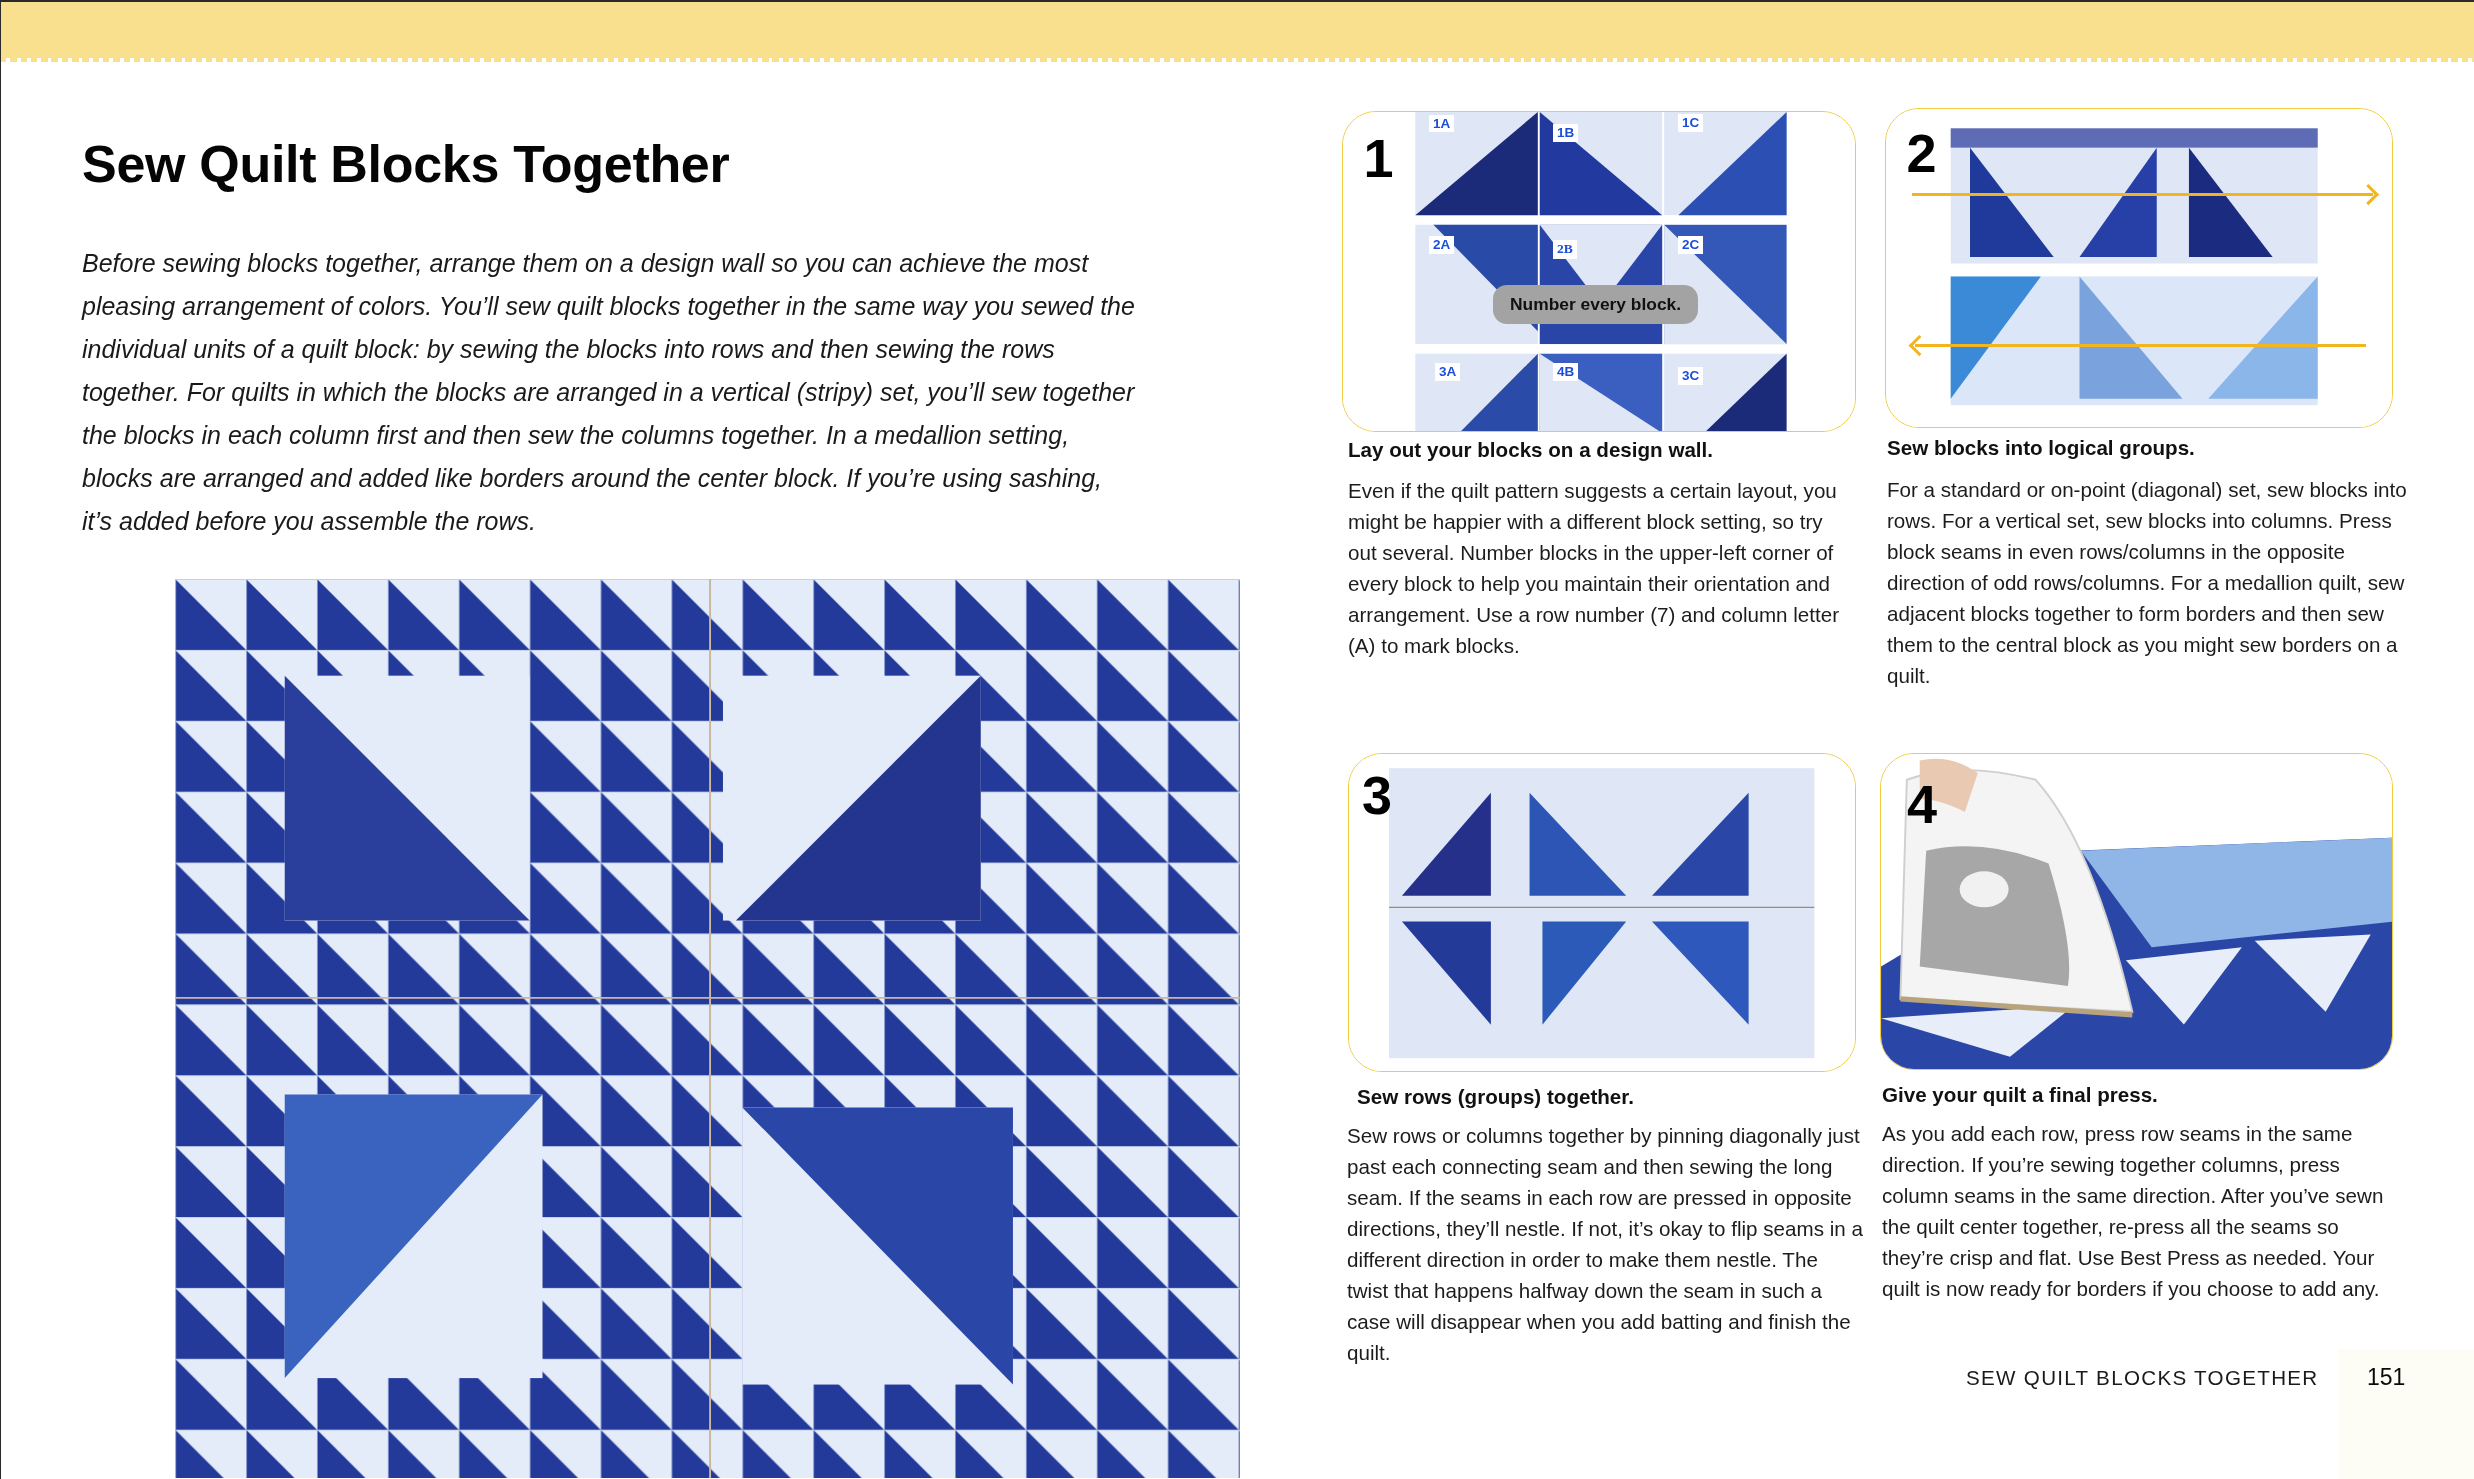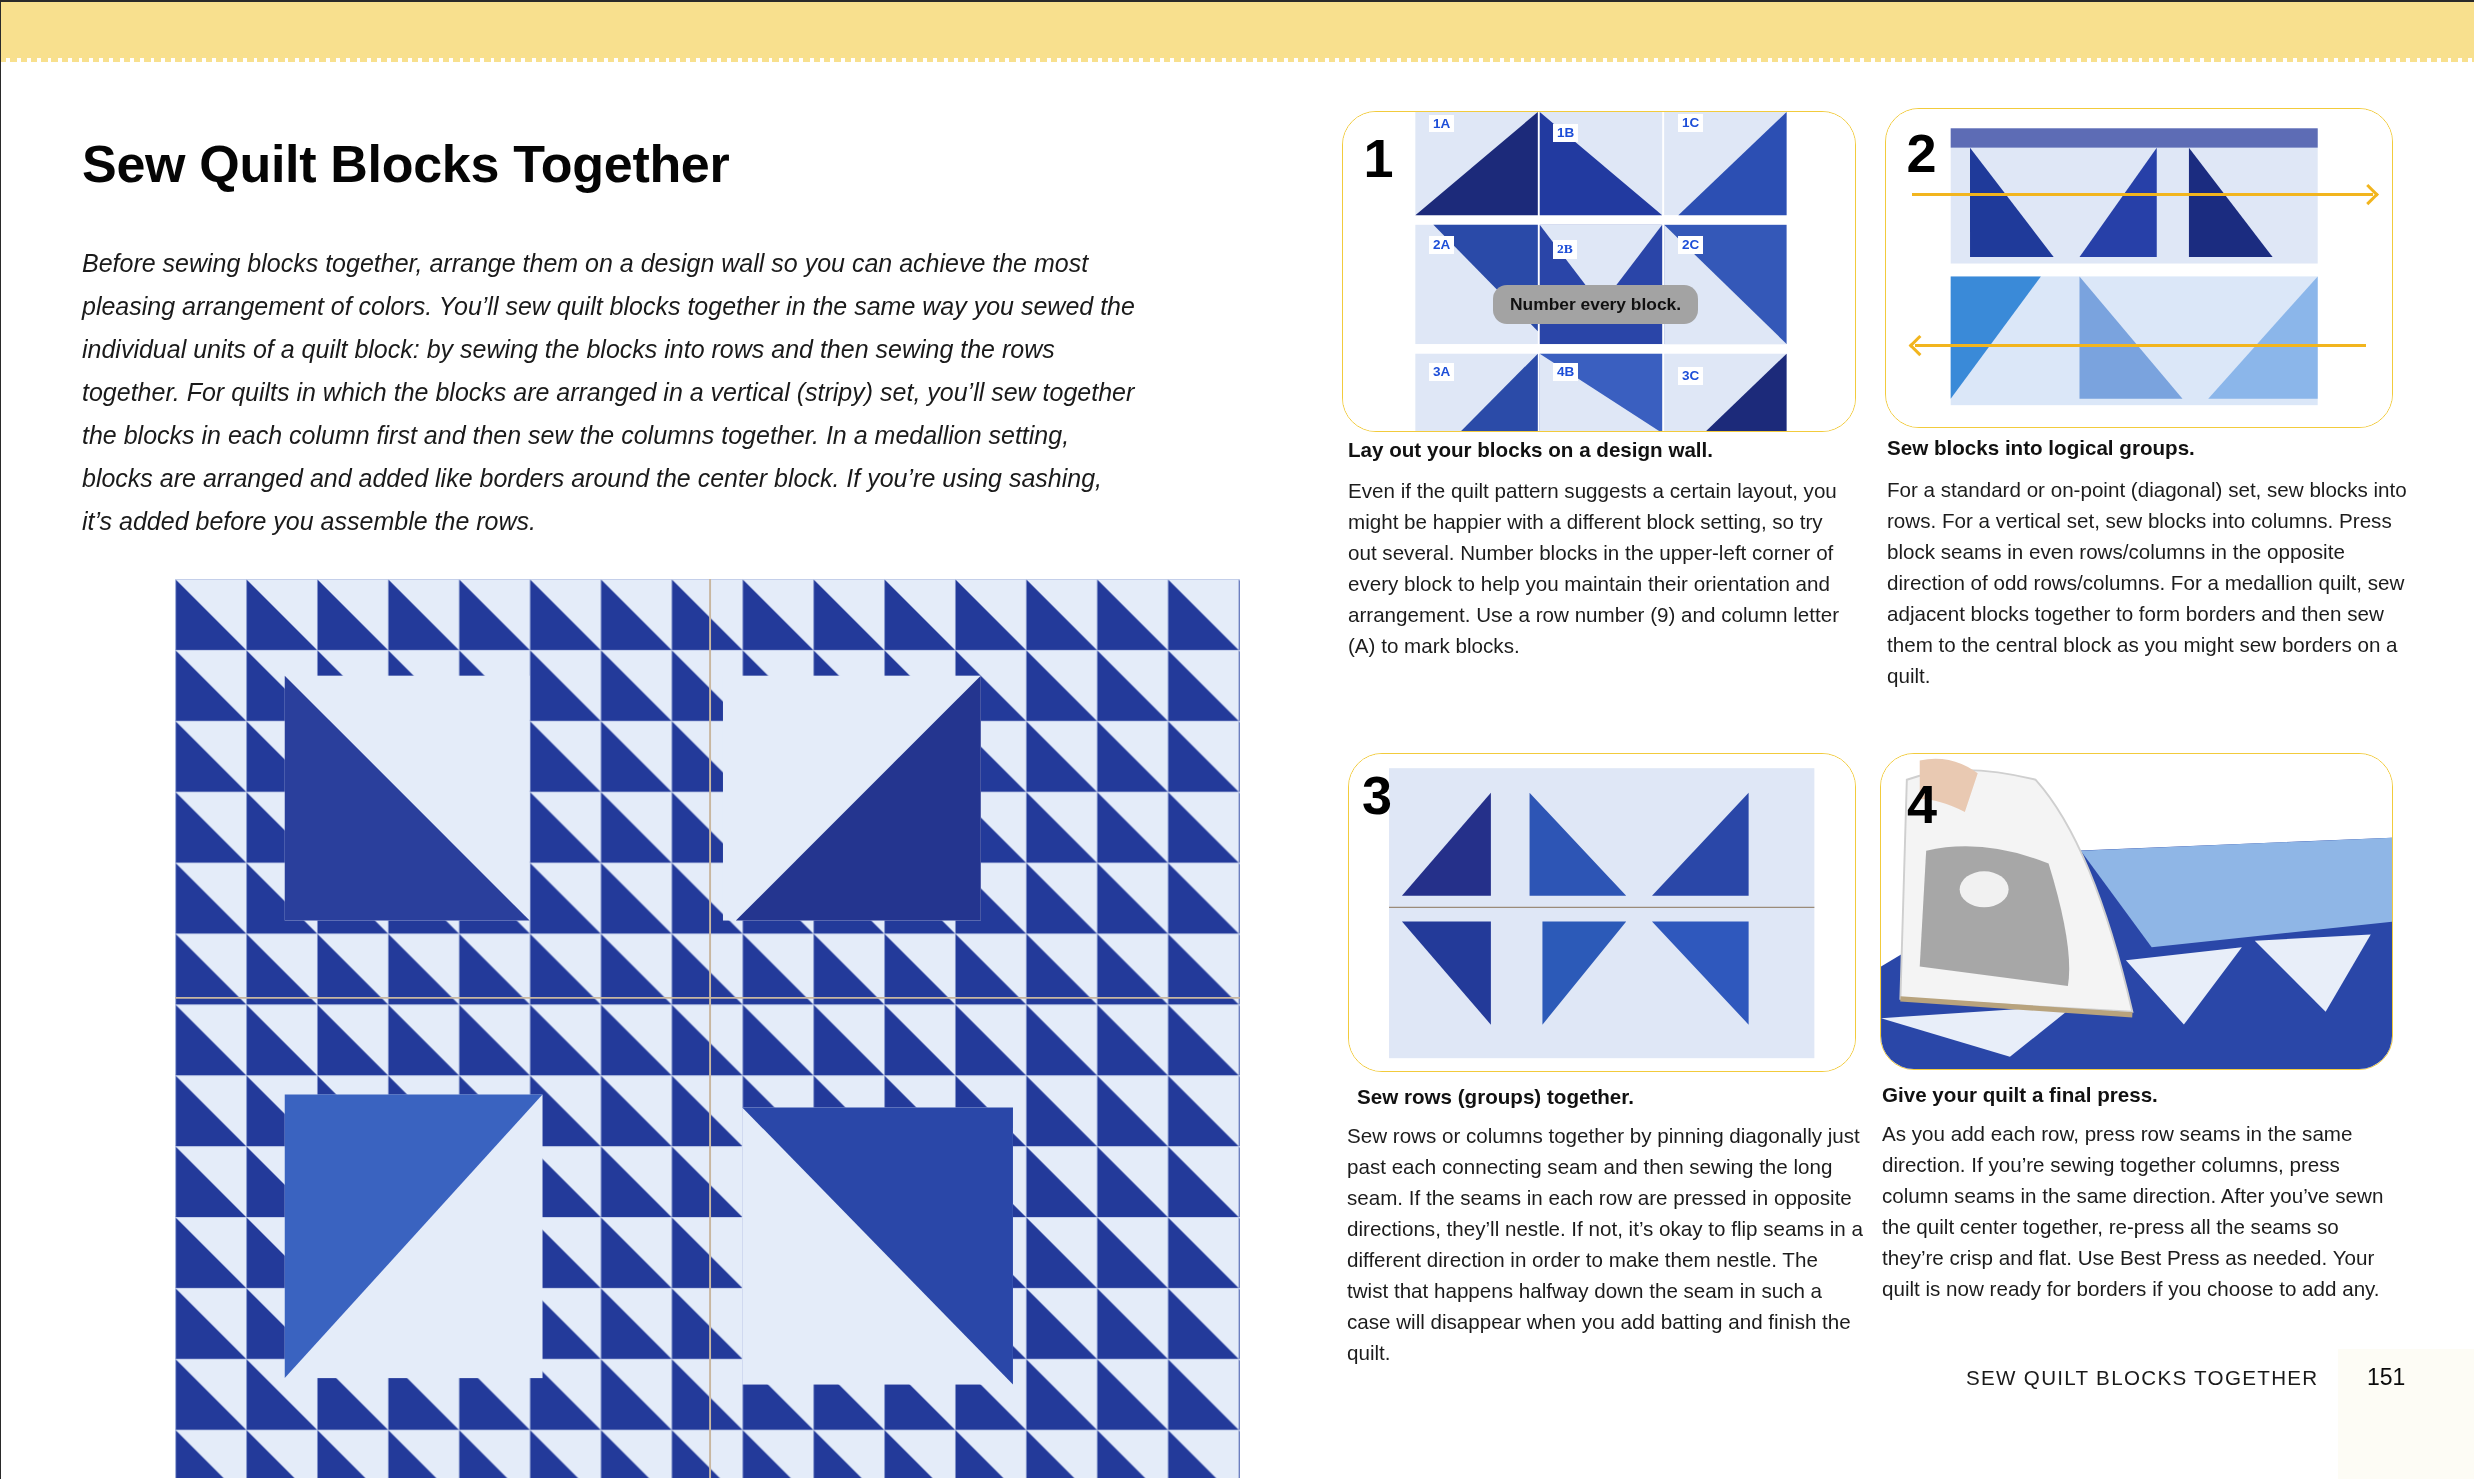--- a/index.html
+++ b/index.html
@@ -102,27 +102,27 @@
           <polygon points="688,375 688,498 560,498" fill="#1c2a7a"></polygon>
       </g>
     </svg>
     <span class="step-num" style="left:20.6px; top:19.3px;">1</span>
     <span class="block-label" style="left:86px; top:2.6px;">1A</span>
     <span class="block-label" style="left:210px; top:12px;">1B</span>
     <span class="block-label" style="left:335px; top:2px;">1C</span>
     <span class="block-label" style="left:86px; top:124px;">2A</span>
     <span class="block-label" style="left:210px; top:128px;font-family:Liberation Serif, serif;">2B</span>
     <span class="block-label" style="left:335px; top:124px;">2C</span>
-    <span class="block-label" style="left:86px; top:251px;">3A</span>
+    <span class="block-label" style="left:92px; top:251px;">3A</span>
     <span class="block-label" style="left:210px; top:251px;">4B</span>
     <span class="block-label" style="left:335px; top:255px;">3C</span>
     <span class="callout" style="left:150px; top:173px;">Number every block.</span>
   </div>
   <div class="step-heading" style="left:1348px; top:438px;">Lay out your blocks on a design wall.</div>
-  <div class="step-body" style="left:1348px; top:475px; width:509px;">Even if the quilt pattern suggests a certain layout, you might be happier with a different block setting, so try out several. Number blocks in the upper-left corner of every block to help you maintain their orientation and arrangement. Use a row number (9) and column letter (A) to mark blocks.</div>
+  <div class="step-body" style="left:1348px; top:475px; width:509px;">Even if the quilt pattern suggests a certain layout, you might be happier with a different block setting, so try out several. Number blocks in the upper-left corner of every block to help you maintain their orientation and arrangement. Use a row number (7) and column letter (A) to mark blocks.</div>
 </div>
 
 <div class="step">
   <div class="step-frame" style="left:1885px; top:108px; width:508px; height:320px;">
     <svg width="508" height="320" viewBox="0 0 788 497" xmlns="http://www.w3.org/2000/svg">
       <rect width="788" height="497" fill="#ffffff"></rect>
       <rect x="100" y="30" width="570" height="210" fill="#dfe7f6"></rect>
       <polygon points="130,60 260,230 130,230" fill="#1f3a9a"></polygon>
       <polygon points="300,230 420,60 420,230" fill="#2740a8"></polygon>
       <polygon points="470,60 600,230 470,230" fill="#1b2c80"></polygon>

